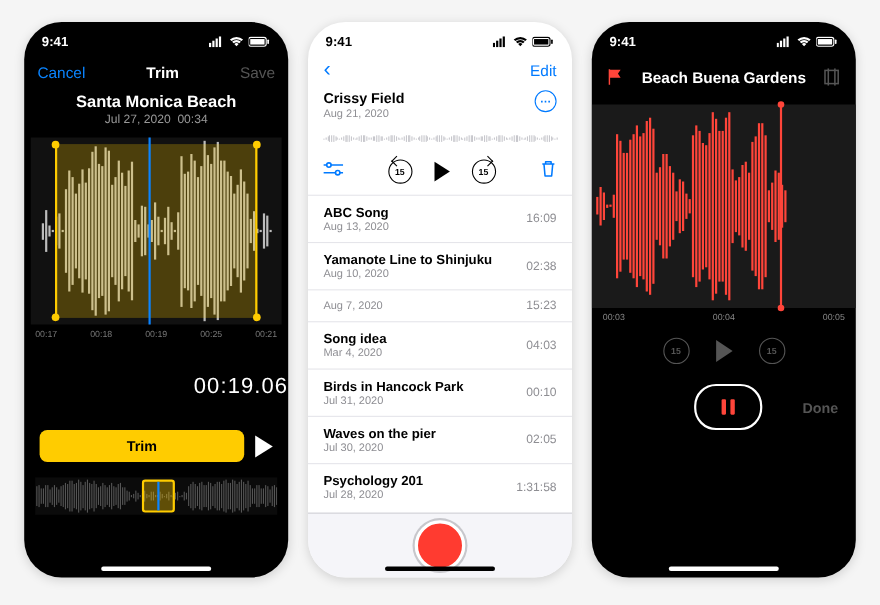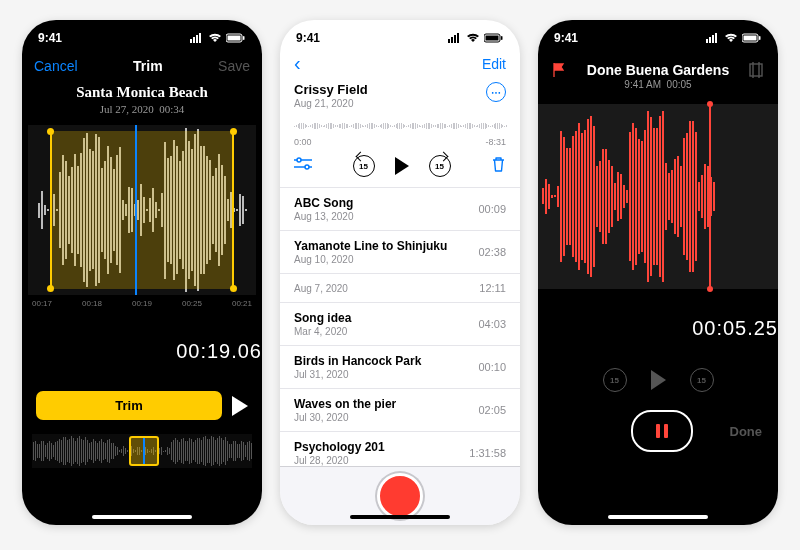--- a/index.html
+++ b/index.html
@@ -38,21 +38,21 @@
   .sig, .wifi, .batt { display: inline-block; }
   .sig svg, .wifi svg, .batt svg { display: block; }
   
   .navbar {
     display: flex; justify-content: space-between; align-items: center;
     padding: 6px 12px; font-size: 14px;
   }
   .navbar .title { font-weight: 600; color:#fff; }
   .navbar .btn { color: #0a84ff; }
   .navbar .btn.disabled { color: #555; }
-  .trim-title { text-align: center; margin-top: 4px; font-family: Liberation Serif, serif; }
+  .trim-title { text-align: center; margin-top: 4px; }
   .trim-title .name { font-weight: 600; font-size: 15px; }
   .trim-title .meta { font-size: 11px; color: #999; margin-top: 2px; }
   .wave-area {
     margin: 10px 6px 0; height: 170px; position: relative;
     background: #111;
     display: flex; align-items: center; justify-content: center;
   }
   .wave-area .sel {
     position: absolute; top: 6px; bottom: 6px; left: 22px; right: 22px;
     background: rgba(255,204,0,0.25);
@@ -535,24 +535,20 @@
         <span style="height: 2.43397px;"></span>
         <span style="height: 4.37746px;"></span>
         <span style="height: 5.62984px;"></span>
         <span style="height: 5.9934px;"></span>
         <span style="height: 5.41073px;"></span>
         <span style="height: 3.97382px;"></span>
         <span style="height: 1.90954px;"></span>
         <span style="height: 1px;"></span>
         <span style="height: 2.74995px;"></span>
       </div>
-    <div class="minitimes">
-      <span>0:00</span>
-      <span>-8:31</span>
-    </div>
     <div class="controls">
       <span class="sliders-icon"><svg width="18" height="14">
             <line x1="0" y1="3" x2="18" y2="3" stroke="#007aff" stroke-width="1.5"></line>
             <circle cx="5" cy="3" r="2" fill="#fff" stroke="#007aff" stroke-width="1.5"></circle>
             <line x1="0" y1="10" x2="18" y2="10" stroke="#007aff" stroke-width="1.5"></line>
             <circle cx="13" cy="10" r="2" fill="#fff" stroke="#007aff" stroke-width="1.5"></circle>
           </svg></span>
       <div class="ctl-mid">
         <div class="skip back">
             <span>15</span>
@@ -566,34 +562,34 @@
             <path d="M2 4 h11 M5 4 V2 h5 v2 M3.5 4 l1 11 h6 l1 -11" fill="none" stroke="#007aff" stroke-width="1.4" stroke-linejoin="round"></path>
           </svg></span>
     </div>
   </div>
   <div id="rows">
       <div class="row">
         <div>
           <div class="rt">ABC Song</div>
           <div class="rd">Aug 13, 2020</div>
         </div>
-        <div class="dur">00:09</div>
+        <div class="dur">16:09</div>
       </div>
       <div class="row">
         <div>
           <div class="rt">Yamanote Line to Shinjuku</div>
           <div class="rd">Aug 10, 2020</div>
         </div>
         <div class="dur">02:38</div>
       </div>
       <div class="row">
         <div>
           <div class="rd">Aug 7, 2020</div>
         </div>
-        <div class="dur">12:11</div>
+        <div class="dur">15:23</div>
       </div>
       <div class="row">
         <div>
           <div class="rt">Song idea</div>
           <div class="rd">Mar 4, 2020</div>
         </div>
         <div class="dur">04:03</div>
       </div>
       <div class="row">
         <div>
@@ -647,24 +643,21 @@
             <rect x="17" y="3" width="1.5" height="4" rx="0.7" fill="#fff"></rect>
           </svg>
         </span>
     </span>
   </div>
   <div class="rec-title-bar">
     <span class="flag-icon"><svg width="14" height="16">
           <path d="M2 1 v14 M2 2 h9 l-2 3 l2 3 h-9" fill="#ff453a" stroke="#ff453a" stroke-width="1.3"></path>
         </svg></span>
     <div class="ctr">
-      <div class="nm">Done Buena Gardens</div>
-      <div class="mt">
-        <span>9:41 AM</span>&nbsp;&nbsp;<span>00:05</span>
-      </div>
+      <div class="nm">Beach Buena Gardens</div>
     </div>
     <span class="crop-icon"><svg width="16" height="16">
           <rect x="2" y="2" width="12" height="12" fill="none" stroke="#555" stroke-width="1.4"></rect>
           <line x1="5" y1="0" x2="5" y2="16" stroke="#555" stroke-width="1.4"></line>
           <line x1="11" y1="0" x2="11" y2="16" stroke="#555" stroke-width="1.4"></line>
         </svg></span>
   </div>
   <div class="wave-rec">
     <div class="bars3" id="bars3">
         <span style="height: 16px;"></span>
@@ -743,21 +736,25 @@
         <span style="height: 0px;"></span>
         <span style="height: 0px;"></span>
         <span style="height: 0px;"></span>
         <span style="height: 0px;"></span>
         <span style="height: 0px;"></span>
         <span style="height: 0px;"></span>
         <span style="height: 0px;"></span>
       </div>
     <div class="ph"></div>
   </div>
-  <div class="bigtime">00:05.25</div>
+  <div class="ruler2">
+    <span>00:03</span>
+    <span>00:04</span>
+    <span>00:05</span>
+  </div>
   <div class="rec-controls">
     <div class="skip-dark">
         <span>15</span>
       </div>
     <div class="play-grey"></div>
     <div class="skip-dark">
         <span>15</span>
       </div>
   </div>
   <div class="rec-bottom">

